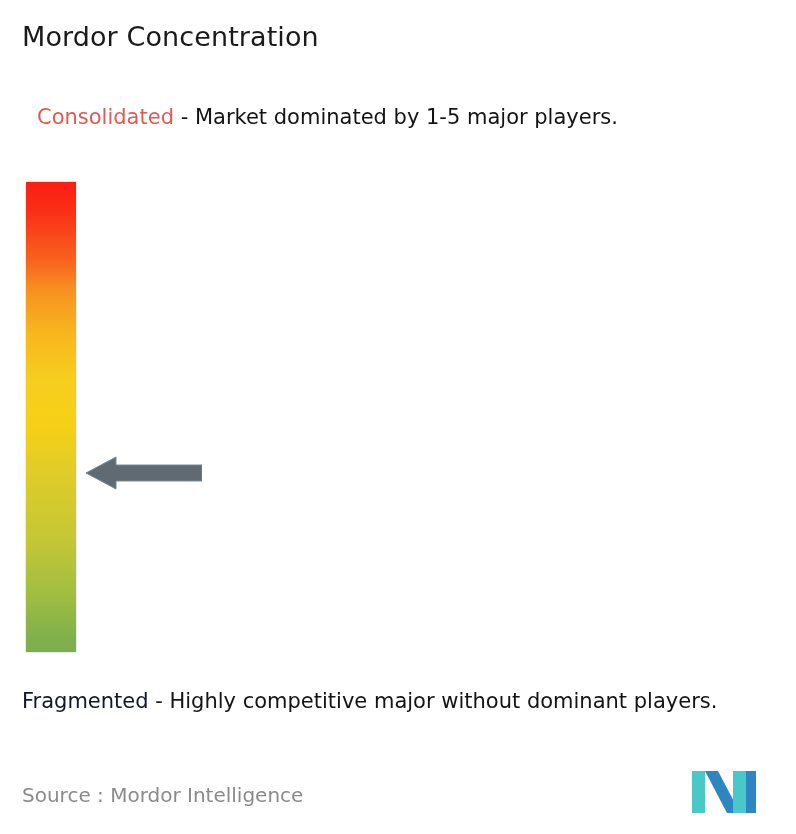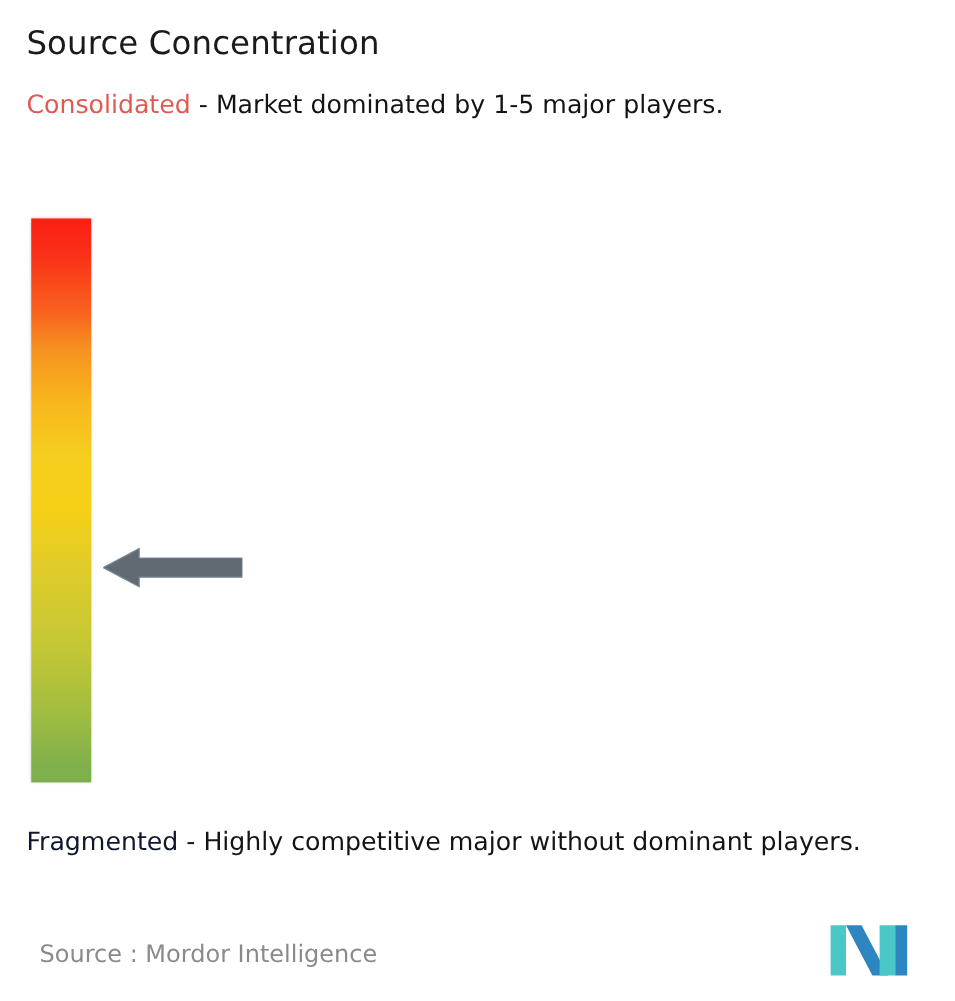--- a/index.html
+++ b/index.html
@@ -30,21 +30,22 @@
   .legend-line {
     position: absolute;
     left: 22px;
     font-size: 21px;
     line-height: 31px;
     color: #141414;
     font-weight: 400;
     width: 760px;
   }
   #legend-top {
-    top: 72px;
+    top: 102px;
+    margin-left: 15px;
   }
   #legend-bottom {
     top: 686px;
   }
   .legend-key {
     font-weight: 400;
   }
   #legend-top-key {
     color: #E05A54;
   }
@@ -103,35 +104,34 @@
   }
 
   #source-line {
     position: absolute;
     left: 22px;
     top: 781px;
     font-size: 20px;
     line-height: 28px;
     color: #8a8a8a;
     white-space: nowrap;
-    margin-left: 11px;
   }
 
   #brand-logo {
     position: absolute;
     left: 692px;
     top: 769px;
     width: 72px;
     height: 46px;
   }
 </style>
 </head>
 <body>
 
-<div id="page-title">Source Concentration</div>
+<div id="page-title">Mordor Concentration</div>
 
 <div class="legend-line" id="legend-top"><span class="legend-key" id="legend-top-key">Consolidated</span><span class="legend-desc"> - Market dominated by 1-5 major players.</span></div>
 
 <div id="gradient-bar"></div>
 
 <div id="pointer-group">
   <div id="pointer-arrow">
     <svg width="116" height="34" viewBox="0 0 116 34" xmlns="http://www.w3.org/2000/svg">
       <polygon points="0,17 30,1 30,9 116,9 116,25 30,25 30,33" fill="#5F6A73" stroke="#7A8894" stroke-width="1"></polygon>
     </svg>

